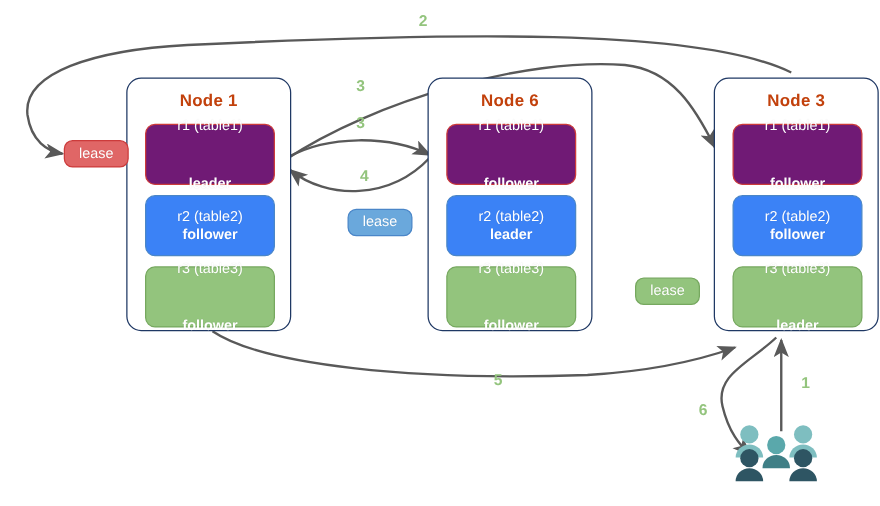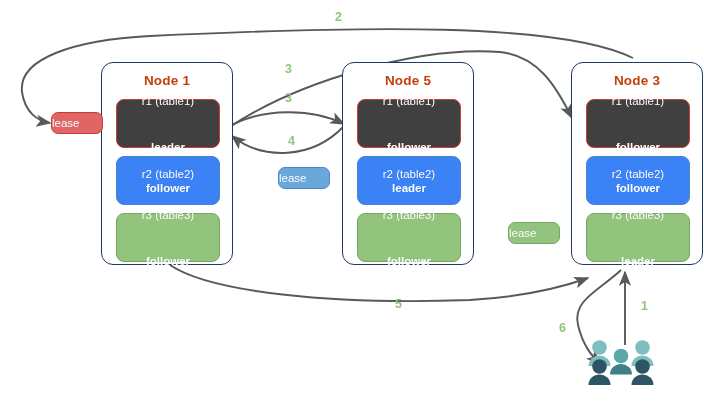--- a/index.html
+++ b/index.html
@@ -35,29 +35,29 @@
     flex-direction:column;
     align-items:center;
     justify-content:center;
     color:#ffffff;
     font-size:11.5px;
     line-height:14px;
     text-align:center;
     text-shadow:0 0 1px rgba(0,0,0,.12);
   }
   .replica .l2{display:block;font-weight:bold;}
-  .r-red{background:#404040;border:1.6px solid #cc3b3b;gap:32px;}
+  .r-red{background:#701a75;border:1.6px solid #cc3b3b;gap:32px;}
   .r-blue{background:#3b82f6;border:1.6px solid #4a86c8;}
   .r-green{background:#93c47d;border:1.6px solid #76a85f;gap:32px;}
 
   .lease{
     position:absolute;
     border-radius:7px;
     box-sizing:border-box;
-    display:flex;align-items:center;justify-content:flex-start;
+    display:flex;align-items:center;justify-content:center;
     color:#ffffff;
     font-size:11.5px;
     height:22px;
     width:52px;
     text-shadow:0 0 1px rgba(0,0,0,.12);
   }
   .lease-red{background:#e06666;border:1.6px solid #cc3b3b;}
   .lease-blue{background:#6aa8dc;border:1.6px solid #4a86c8;}
   .lease-green{background:#93c47d;border:1.6px solid #76a85f;}
 
@@ -110,21 +110,21 @@
       <span>r2 (table2)</span>
       <span class="l2">follower</span>
     </div>
     <div class="replica r-green" style="top:150px;">
       <span>r3 (table3)</span>
       <span class="l2">follower</span>
     </div>
   </div>
 
   <div class="node-box" style="left:342px;top:62px;width:132px;height:203px;">
-    <div class="node-title">Node 5</div>
+    <div class="node-title">Node 6</div>
 
     <div class="replica r-red" style="top:36px;">
       <span>r1 (table1)</span>
       <span class="l2">follower</span>
     </div>
     <div class="replica r-blue" style="top:93px;">
       <span>r2 (table2)</span>
       <span class="l2">leader</span>
     </div>
     <div class="replica r-green" style="top:150px;">

